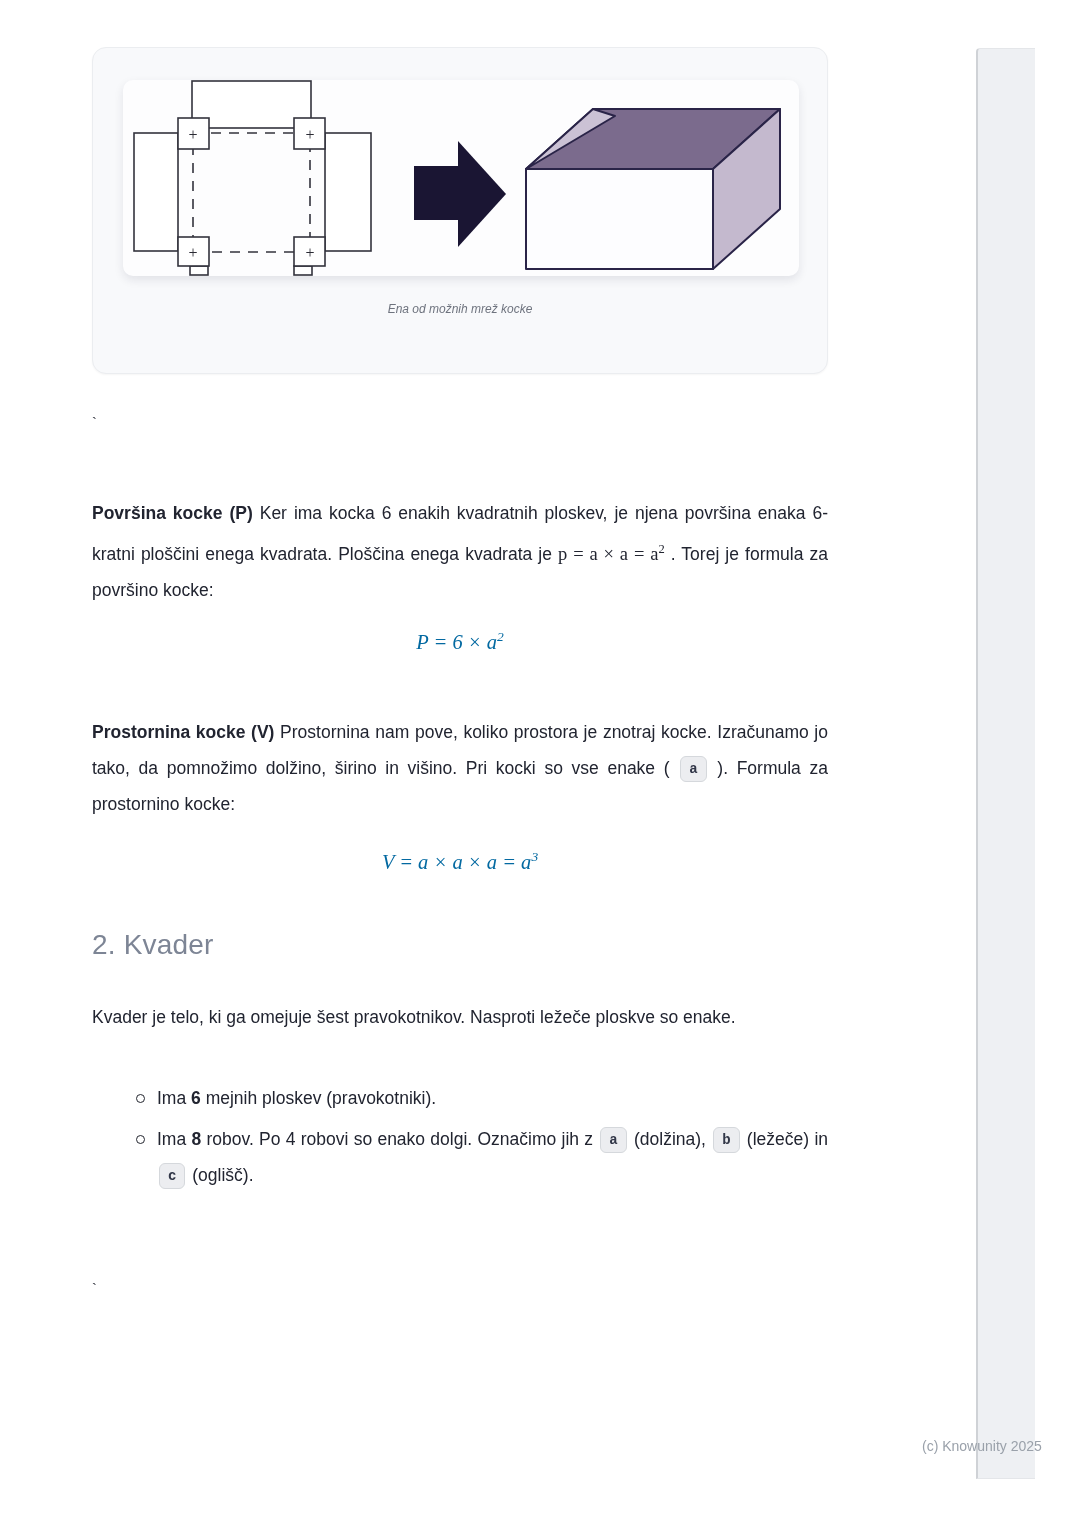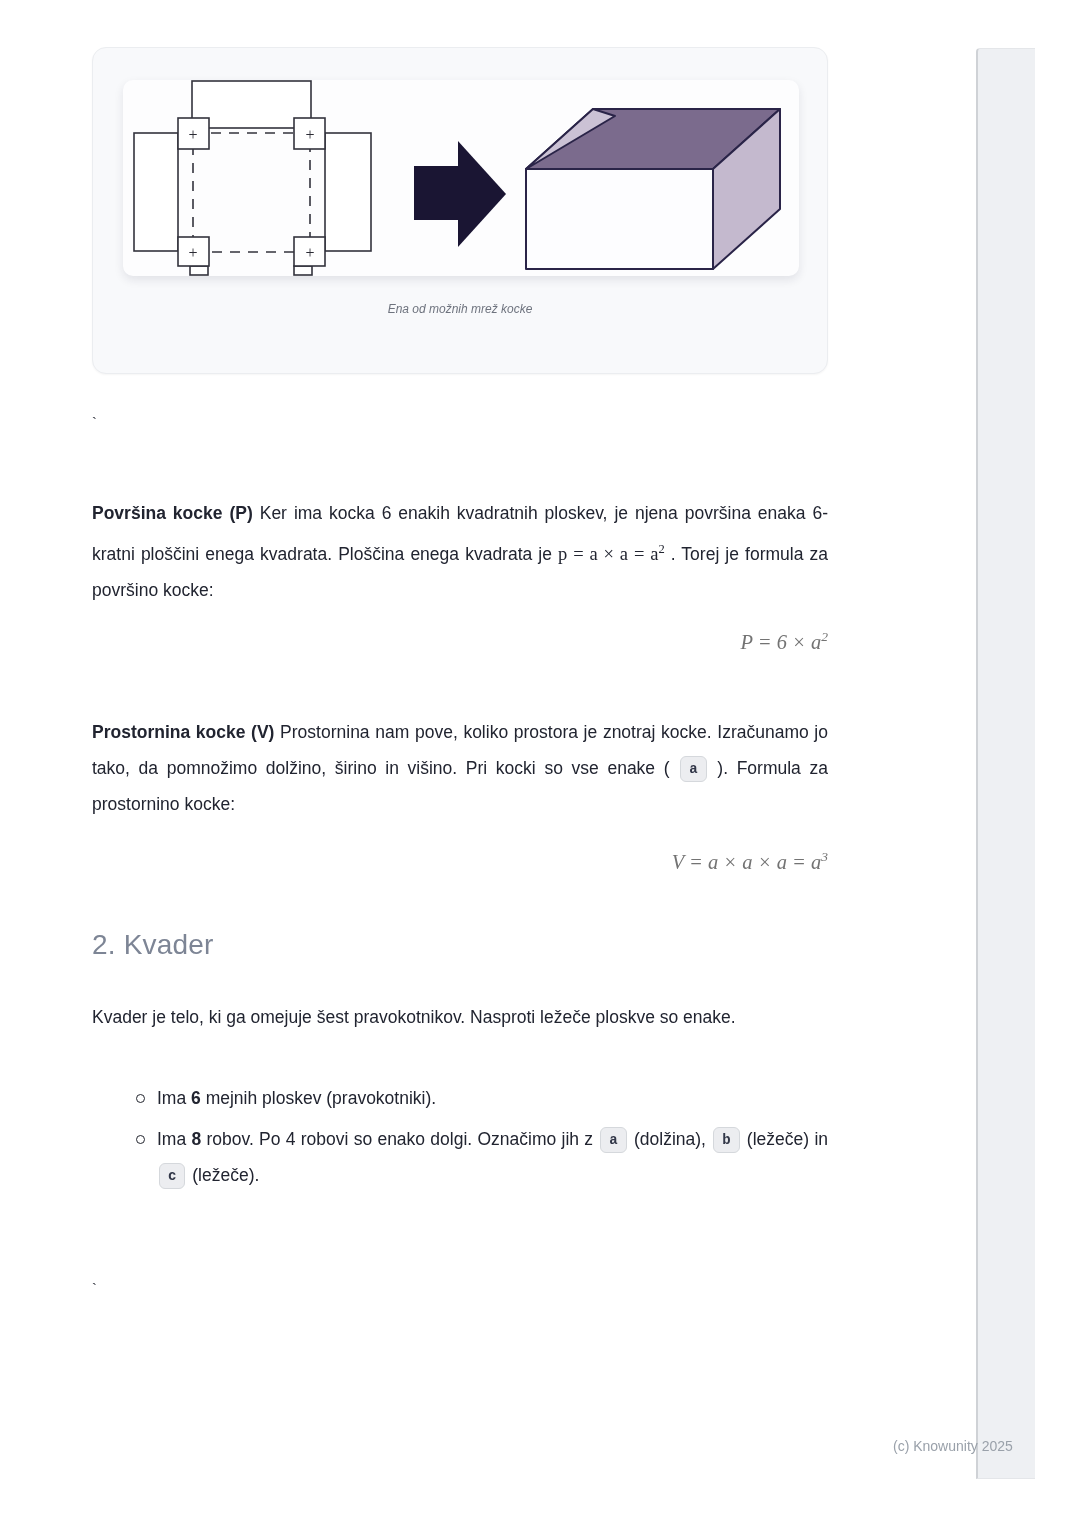--- a/index.html
+++ b/index.html
@@ -25,22 +25,22 @@
   .tick{left:92px;font-size:15px;color:#2a2d38;}
   .tick1{top:414px;} .tick2{top:1280px;}
   .para{
     left:92px;width:736px;text-align:justify;font-size:17.5px;line-height:36px;color:#212430;
   }
   .p-surface{top:477px;} .p-volume{top:696px;} .p-kvader{top:981px;}
   .lead{font-weight:700;}
   .math{font-family:"Liberation Serif",serif;font-size:18.5px;white-space:nowrap;}
   .math sup{font-size:12.5px;}
   .formula-row{
-    left:92px;width:736px;text-align:right;font-family:"Liberation Serif",serif;
-    font-style:italic;font-size:20.5px;color:#737373;line-height:30px;
+    left:92px;width:736px;text-align:center;font-family:"Liberation Serif",serif;
+    font-style:italic;font-size:20.5px;color:#0369a1;line-height:30px;
   }
   .formula-row sup{font-size:13.5px;}
   .f-surface{top:622px;} .f-volume{top:842px;}
   .section-heading{
     left:92px;top:929px;font-size:28px;font-weight:500;color:#7d8595;letter-spacing:.2px;
   }
   
   .props-list{left:92px;top:1076px;width:736px;font-size:17.5px;line-height:36px;}
   .li{position:relative;text-align:justify;}
   .li-1{padding-left:32px;font-weight:700;}
@@ -55,21 +55,21 @@
     display:inline-block;background:#ecedf0;border:1px solid #d5d8dc;border-radius:6px;
     padding:0 8px;margin:0 2px;font-family:"Liberation Mono",monospace;font-size:14px;
     font-weight:700;line-height:24px;color:#323748;vertical-align:1px;
   }
   
   .scrollbar{
     left:976px;top:48px;width:57px;height:1429px;background:#eef0f3;
     border-left:2px solid #cfd2d6;border-top:1px solid #e4e6e9;border-bottom:1px solid #e4e6e9;
     border-top-left-radius:4px;
   }
-  .footer-copy{left:893px;top:1438px;font-size:14px;color:#9aa1aa;z-index:5;}
+  .footer-copy{left:922px;top:1438px;font-size:14px;color:#9aa1aa;z-index:5;}
   svg text{font-family:"Liberation Serif",serif;}
 </style>
 </head>
 <body>
 
 <div class="abs figure-card">
   <div class="figure-panel">
     <svg width="676" height="196" viewBox="0 0 676 196">
 
       <g fill="#ffffff" stroke="#33333d" stroke-width="1.6">
@@ -124,21 +124,21 @@
 
 <h2 class="abs section-heading" style="margin:0;">2. Kvader</h2>
 
 <p class="abs para p-kvader">Kvader je telo, ki ga omejuje šest pravokotnikov. Nasproti ležeče ploskve so enake.</p>
 
 <div class="abs props-list">
   <div class="li li-2 m1">
     <span class="circle"></span><span>Ima </span><span class="b">6</span><span> mejnih ploskev (pravokotniki).</span>
   </div>
   <div class="li li-2 m2">
-    <span class="circle"></span><span>Ima </span><span class="b">8</span><span> robov. Po 4 robovi so enako dolgi. Označimo jih z </span><span class="chip">a</span><span> (dolžina), </span><span class="chip">b</span><span> (ležeče) in </span><span class="chip">c</span><span> (ležeče).</span>
+    <span class="circle"></span><span>Ima </span><span class="b">8</span><span> robov. Po 4 robovi so enako dolgi. Označimo jih z </span><span class="chip">a</span><span> (dolžina), </span><span class="chip">b</span><span> (ležeče) in </span><span class="chip">c</span><span> (oglišč).</span>
   </div>
 </div>
 
 <div class="abs tick tick2">`</div>
 
 <div class="abs scrollbar"></div>
 
 <div class="abs footer-copy">(c) Knowunity 2025</div>
 
 </body></html>

